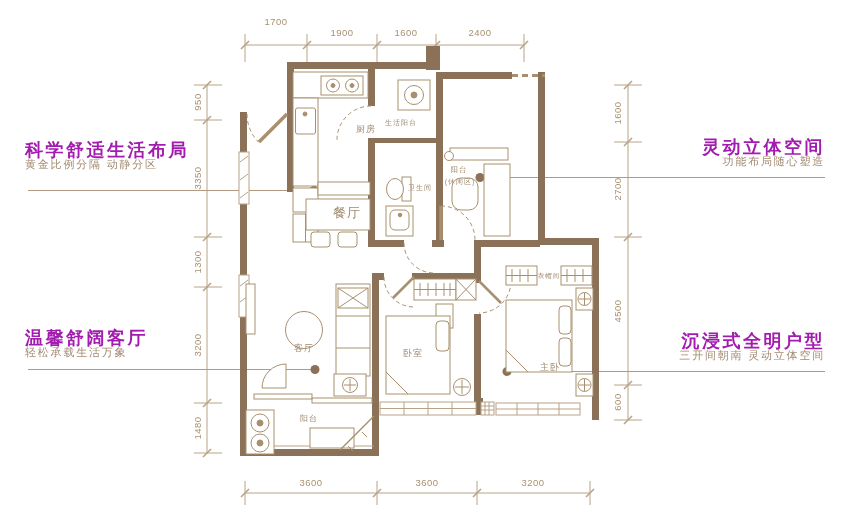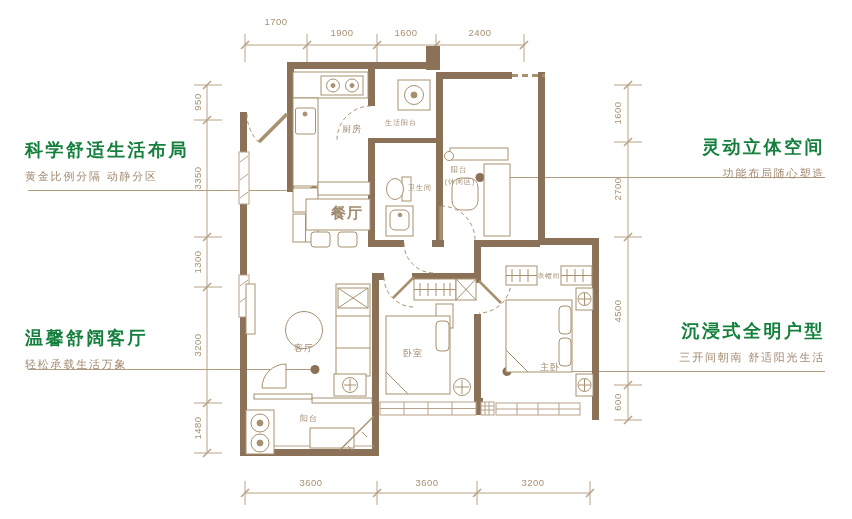--- a/index.html
+++ b/index.html
@@ -5,22 +5,22 @@
   html,body{margin:0;padding:0;background:#fff;}
   .canvas{position:relative;width:852px;height:519px;background:#fff;overflow:hidden;
           font-family:"Liberation Sans","DejaVu Sans",sans-serif;}
   .canvas svg{position:absolute;left:0;top:0;}
   .lbl{position:absolute;transform:translate(-50%,-50%);color:#a08a6e;white-space:nowrap;
        letter-spacing:1px;line-height:1;}
   .dim{position:absolute;transform:translate(-50%,-50%);color:#a89070;font-size:9.5px;
        letter-spacing:0.5px;line-height:1;white-space:nowrap;}
   .dim.vert{transform:translate(-50%,-50%) rotate(-90deg);}
   .callout{position:absolute;}
-  .callout .t{font-size:18px;font-weight:bold;color:#15803d;letter-spacing:2.5px;line-height:1;}
-  .callout .s{font-size:11px;color:#a28a71;letter-spacing:1.8px;line-height:1;margin-top:12px;}
+  .callout .t{font-size:18px;font-weight:bold;color:#a21caf;letter-spacing:2.5px;line-height:1;}
+  .callout .s{font-size:11px;color:#a28a71;letter-spacing:1.8px;line-height:1;margin-top:0;}
   .callout.right{text-align:right;}
 </style>
 </head>
 <body>
 
 <div class="canvas">
 
 <svg width="852" height="519" viewBox="0 0 852 519">
 
   <g stroke="#b8a386" stroke-width="1" fill="none">
@@ -295,23 +295,23 @@
   <div class="s">黄金比例分隔 动静分区</div>
 </div>
 <div class="callout" style="left:25px;top:329px;">
   <div class="t">温馨舒阔客厅</div>
   <div class="s">轻松承载生活万象</div>
 </div>
 <div class="callout right" style="right:27px;top:138px;">
   <div class="t">灵动立体空间</div>
   <div class="s">功能布局随心塑造</div>
 </div>
-<div class="callout right" style="right:27px;top:322px;">
+<div class="callout right" style="right:27px;top:332px;">
   <div class="t">沉浸式全明户型</div>
-  <div class="s">三开间朝南 舒适阳光生活</div>
+  <div class="s">三开间朝南 灵动立体空间</div>
 </div>
 
 <span class="dim" style="left:276px;top:22px;">1700</span>
 <span class="dim" style="left:342px;top:33px;text-align:center;">1900</span>
 <span class="dim" style="left:406px;top:33px;">1600</span>
 <span class="dim" style="left:480px;top:33px;">2400</span>
 
 <span class="dim" style="left:311px;top:483px;">3600</span>
 <span class="dim" style="left:427px;top:483px;">3600</span>
 <span class="dim" style="left:533px;top:483px;">3200</span>
@@ -320,23 +320,23 @@
 <span class="dim vert" style="left:198px;top:178px;">3350</span>
 <span class="dim vert" style="left:198px;top:262px;">1300</span>
 <span class="dim vert" style="left:198px;top:345px;">3200</span>
 <span class="dim vert" style="left:198px;top:428px;">1480</span>
 
 <span class="dim vert" style="left:618px;top:113px;">1600</span>
 <span class="dim vert" style="left:618px;top:189px;">2700</span>
 <span class="dim vert" style="left:618px;top:311px;">4500</span>
 <span class="dim vert" style="left:618px;top:402px;">600</span>
 
-<span class="lbl" style="left:352px;top:129px;font-size:9px;">厨房</span>
+<span class="lbl" style="left:366px;top:129px;font-size:9px;">厨房</span>
 <span class="lbl" style="left:401px;top:122px;font-size:7px;">生活阳台</span>
-<span class="lbl" style="left:347px;top:212px;font-size:15px;font-weight:bold;">餐厅</span>
+<span class="lbl" style="left:347px;top:212px;font-size:13px;">餐厅</span>
 <span class="lbl" style="left:420px;top:187px;font-size:7px;">卫生间</span>
 <span class="lbl" style="left:459px;top:170px;font-size:7.5px;">阳台</span>
 <span class="lbl" style="left:460px;top:181px;font-size:7px;">(休闲区)</span>
 <span class="lbl" style="left:304px;top:348px;font-size:9px;">客厅</span>
 <span class="lbl" style="left:309px;top:419px;font-size:8px;">阳台</span>
 <span class="lbl" style="left:413px;top:353px;font-size:9px;">卧室</span>
 <span class="lbl" style="left:550px;top:342px;font-size:9px;margin-top:25px;">主卧</span>
 <span class="lbl" style="left:549px;top:276px;font-size:6.5px;">衣帽间</span>
 
 </div>

